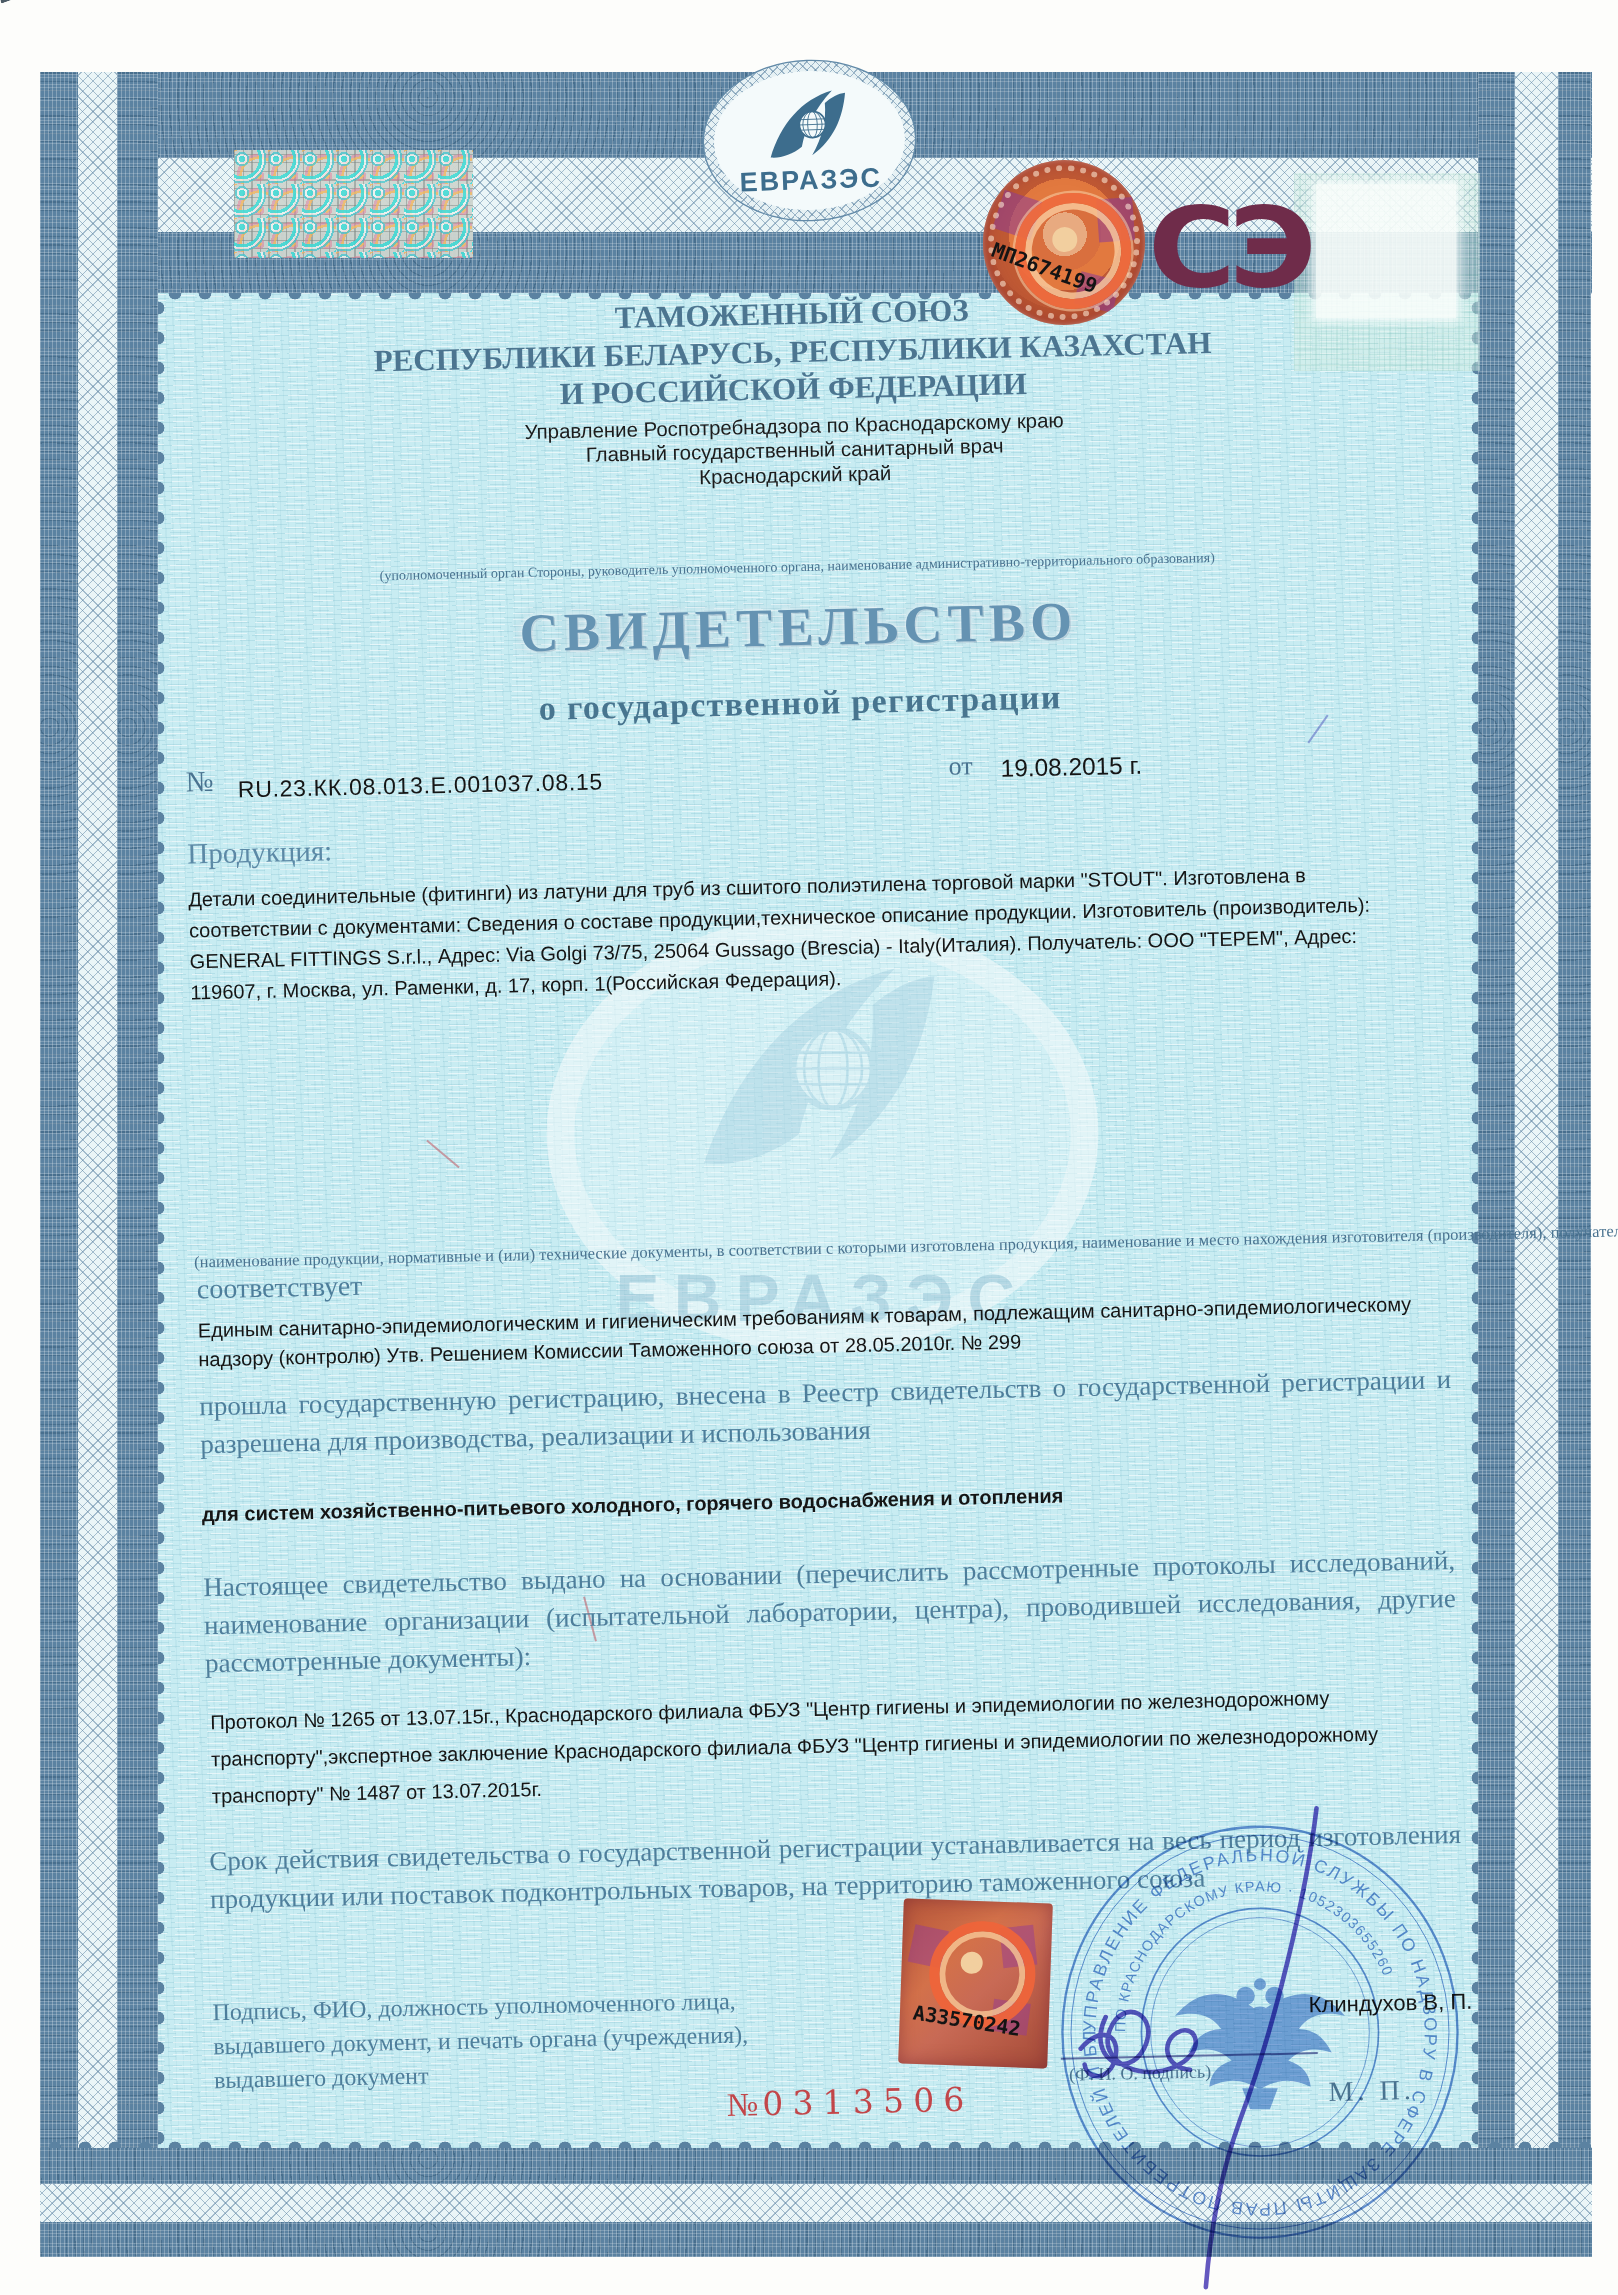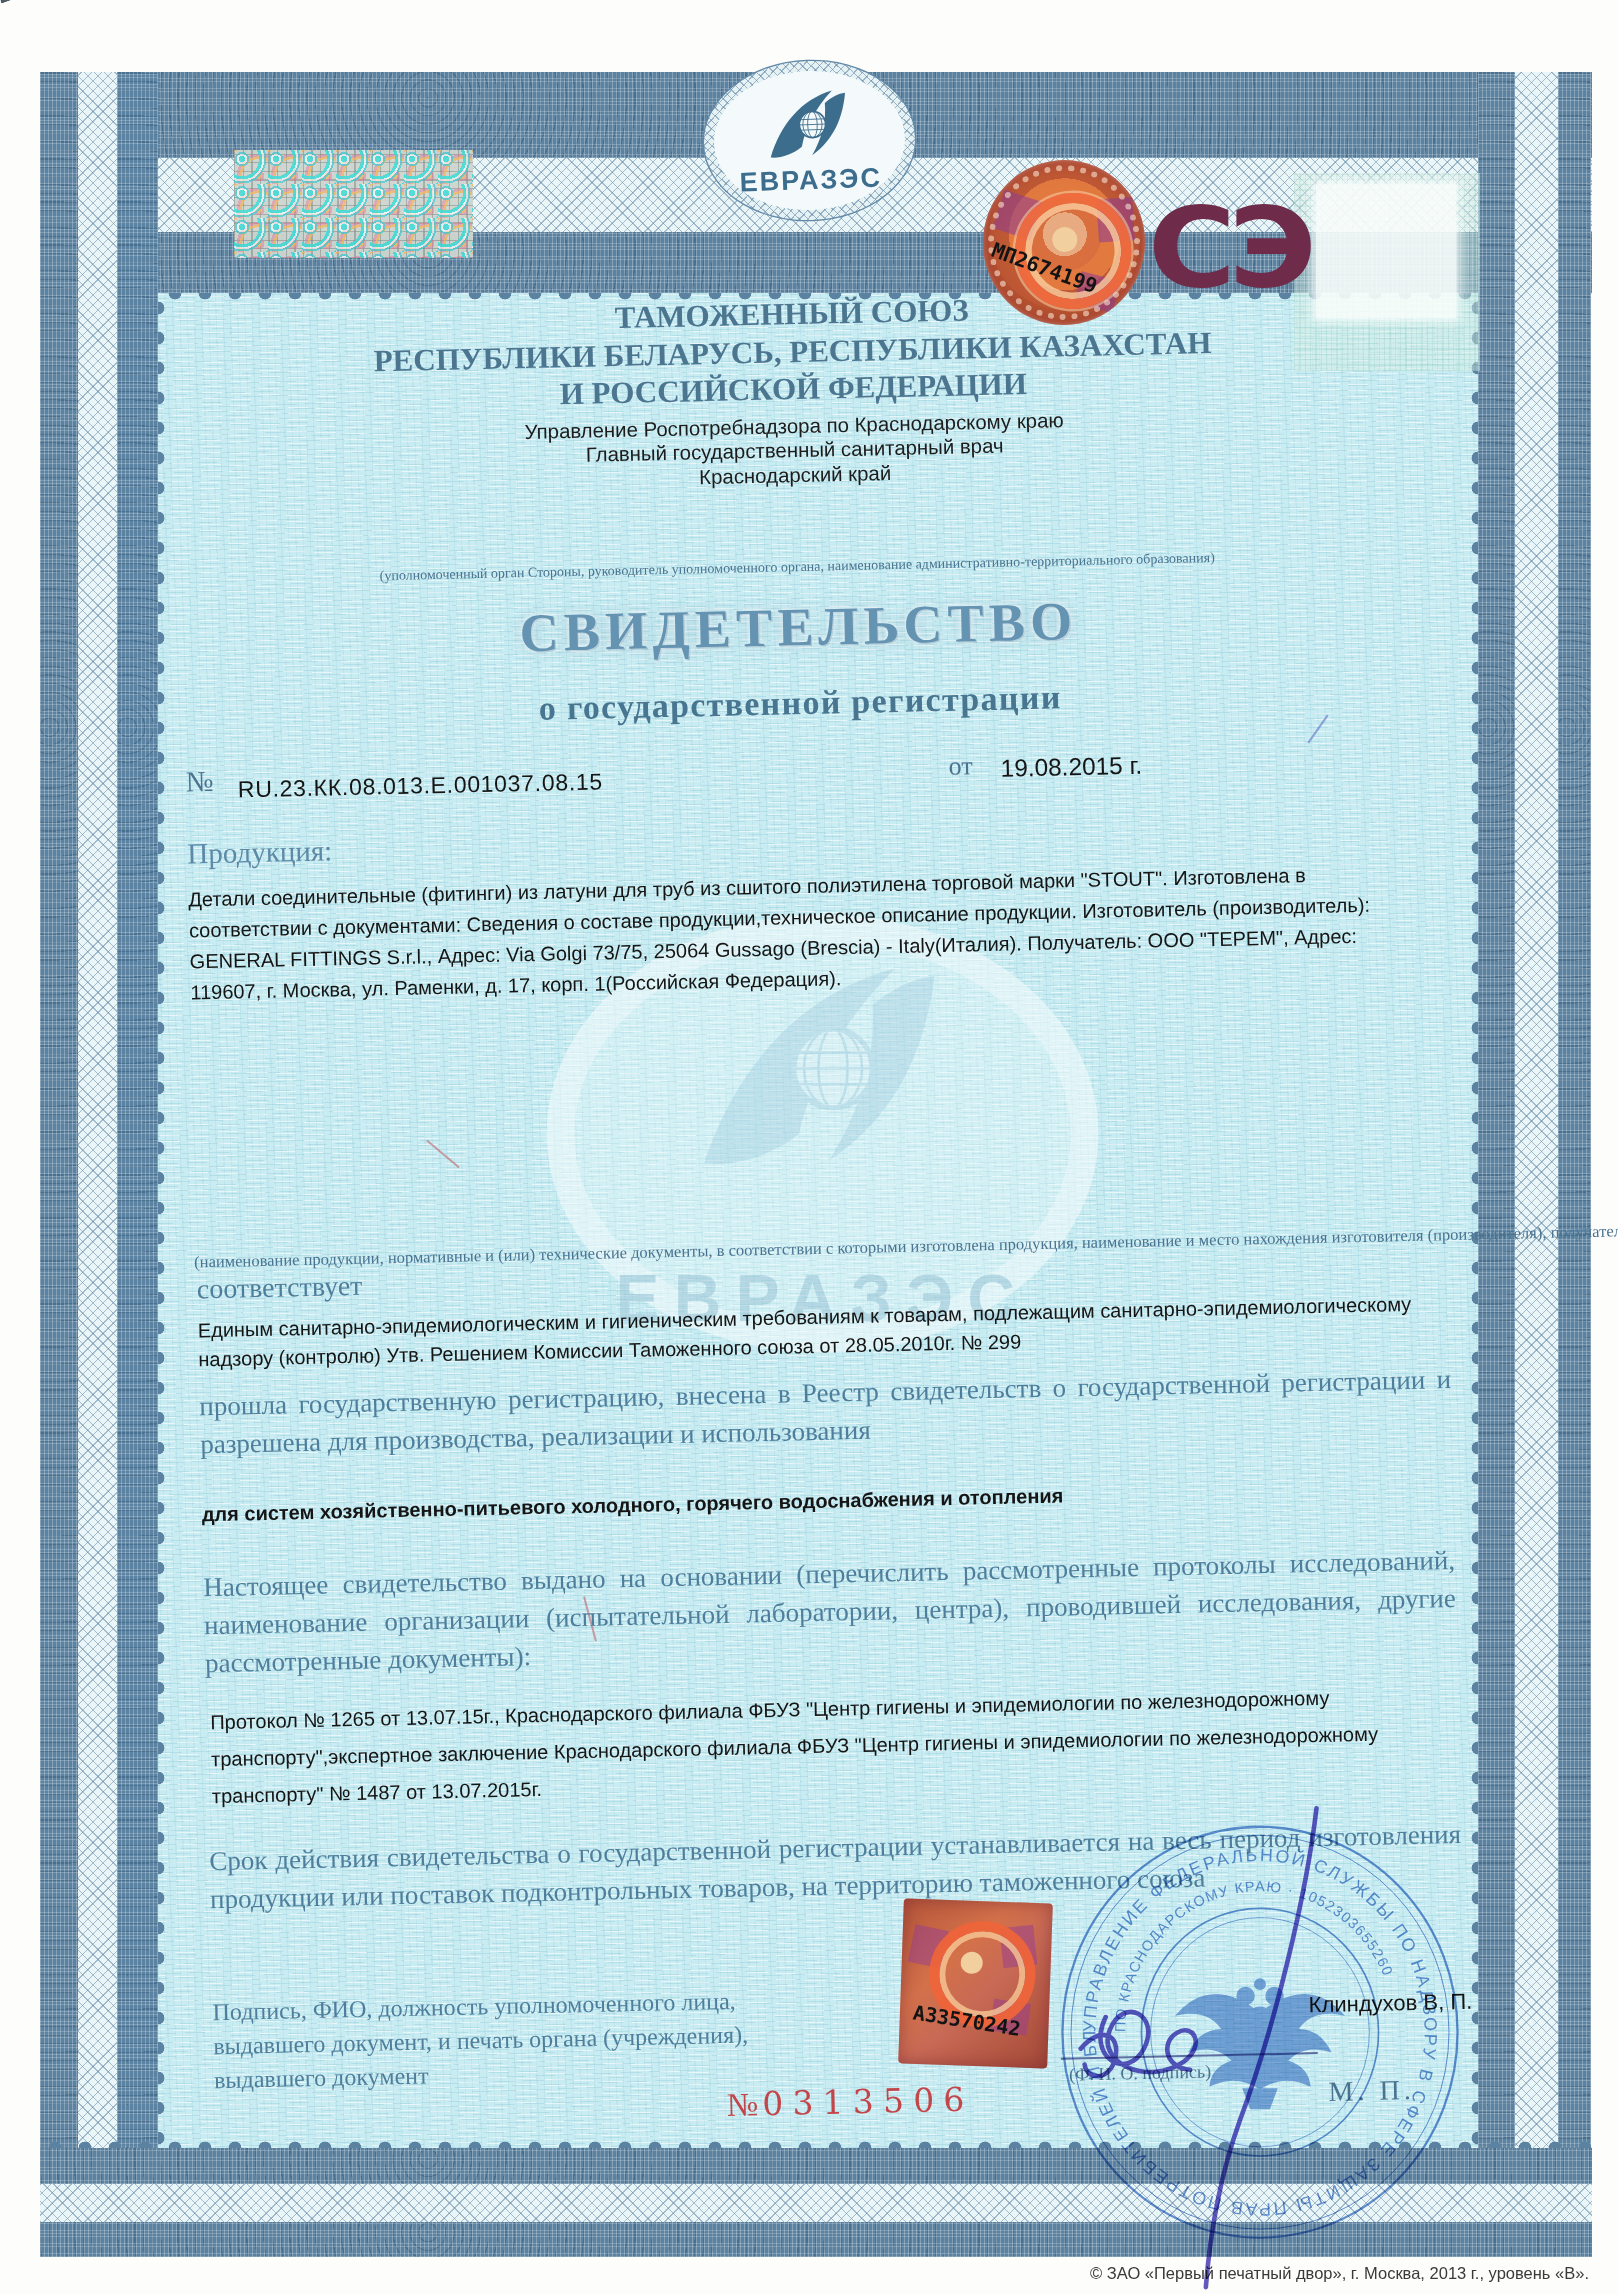--- a/index.html
+++ b/index.html
@@ -276,15 +276,14 @@
   </svg>
 
   <svg class="abs sig-svg" width="343" height="527" viewBox="0 0 520 800">
     <g stroke="#4a3cb8" stroke-width="7" fill="none" stroke-linecap="round" opacity=".85">
       <path d="M468,55 C452,190 404,388 352,528 C326,600 308,680 300,782"></path>
       <path d="M148,372 C118,432 180,470 206,420 C232,368 174,340 154,392 C134,444 214,476 266,440 C300,416 282,380 256,396 C230,412 240,450 276,452"></path>
       <path d="M110,420 C140,384 172,398 162,436 C154,468 120,470 116,444"></path>
     </g>
   </svg>
 
-  <div class="abs copyright" style="left:777px;top:2264px;width:812px">© ЗАО «Первый печатный двор», г. Москва, 2013 г., уровень «В».</div>
 </div>
 
 
 </body></html>

